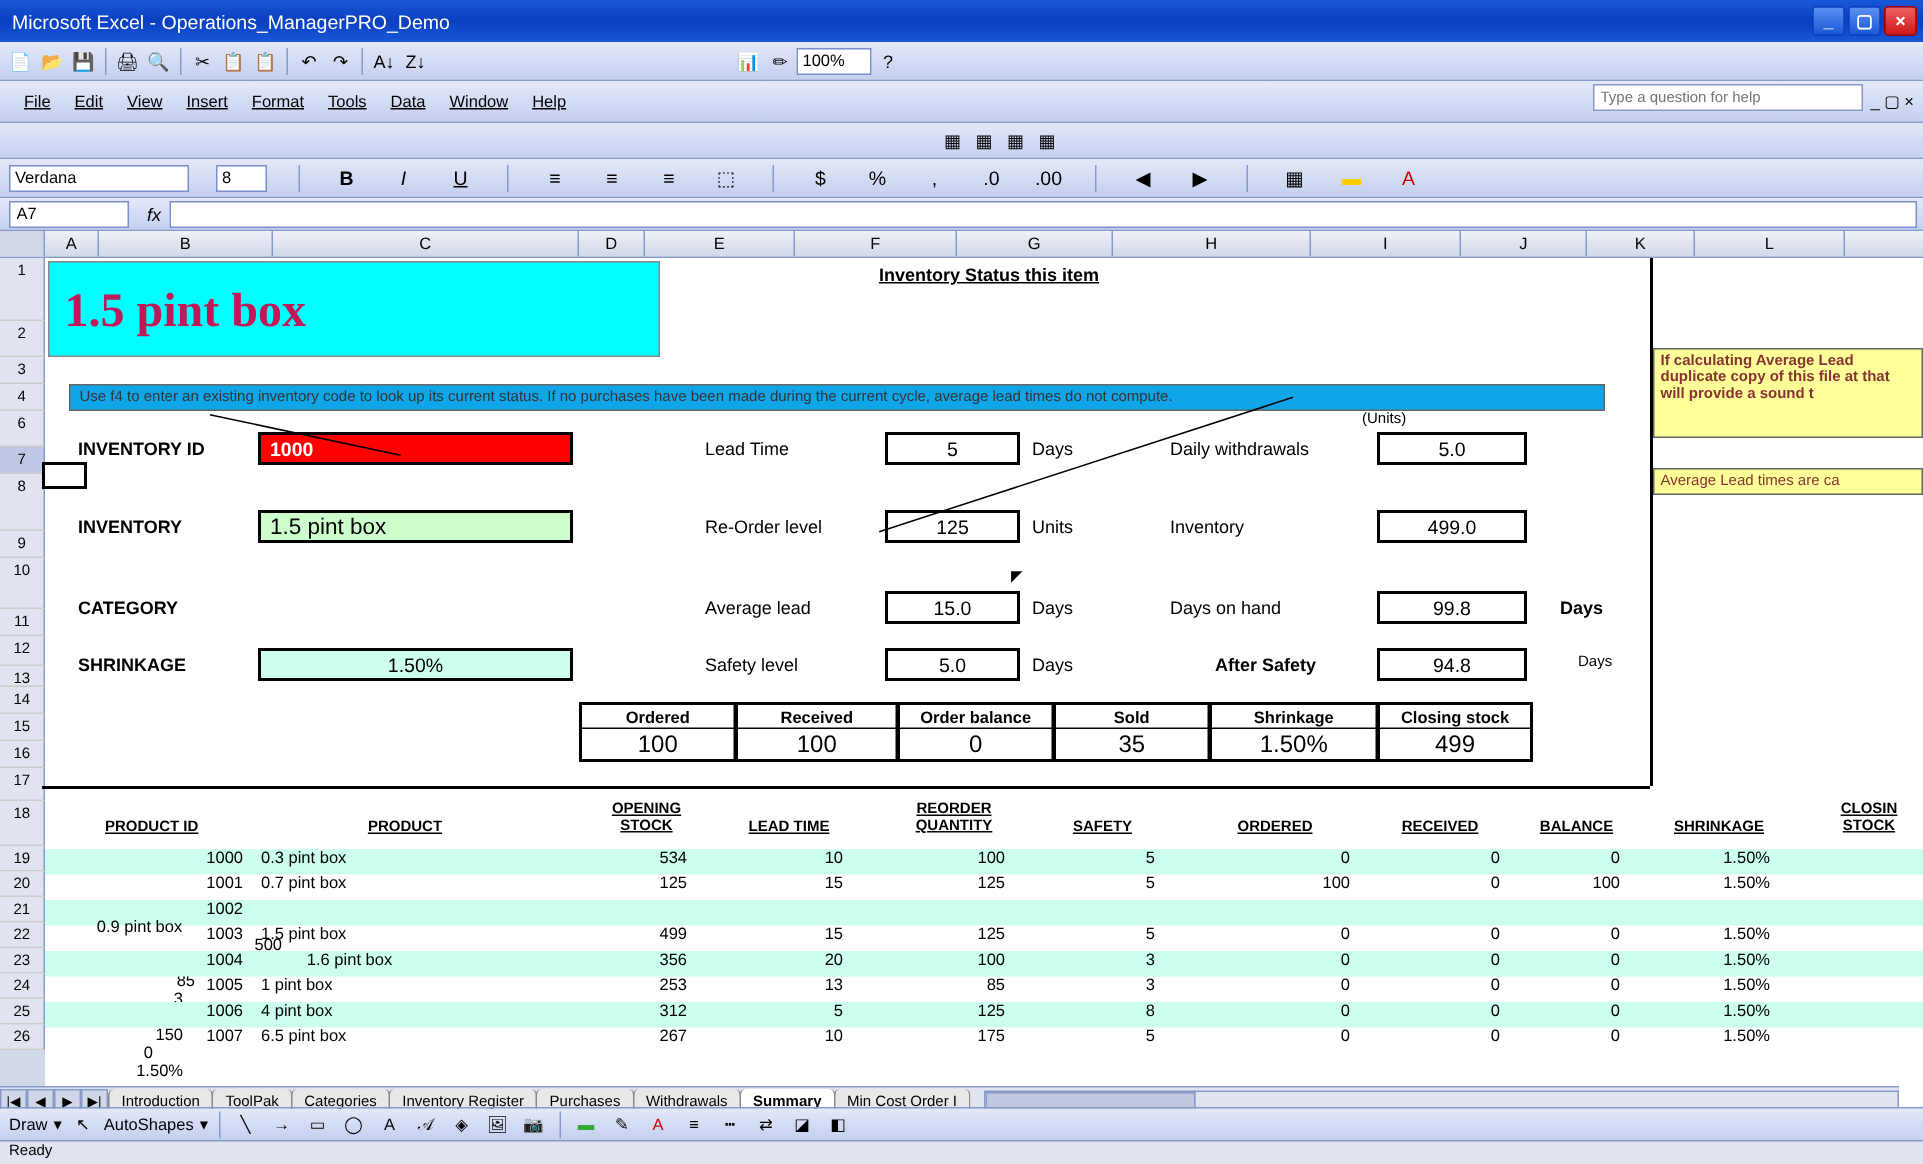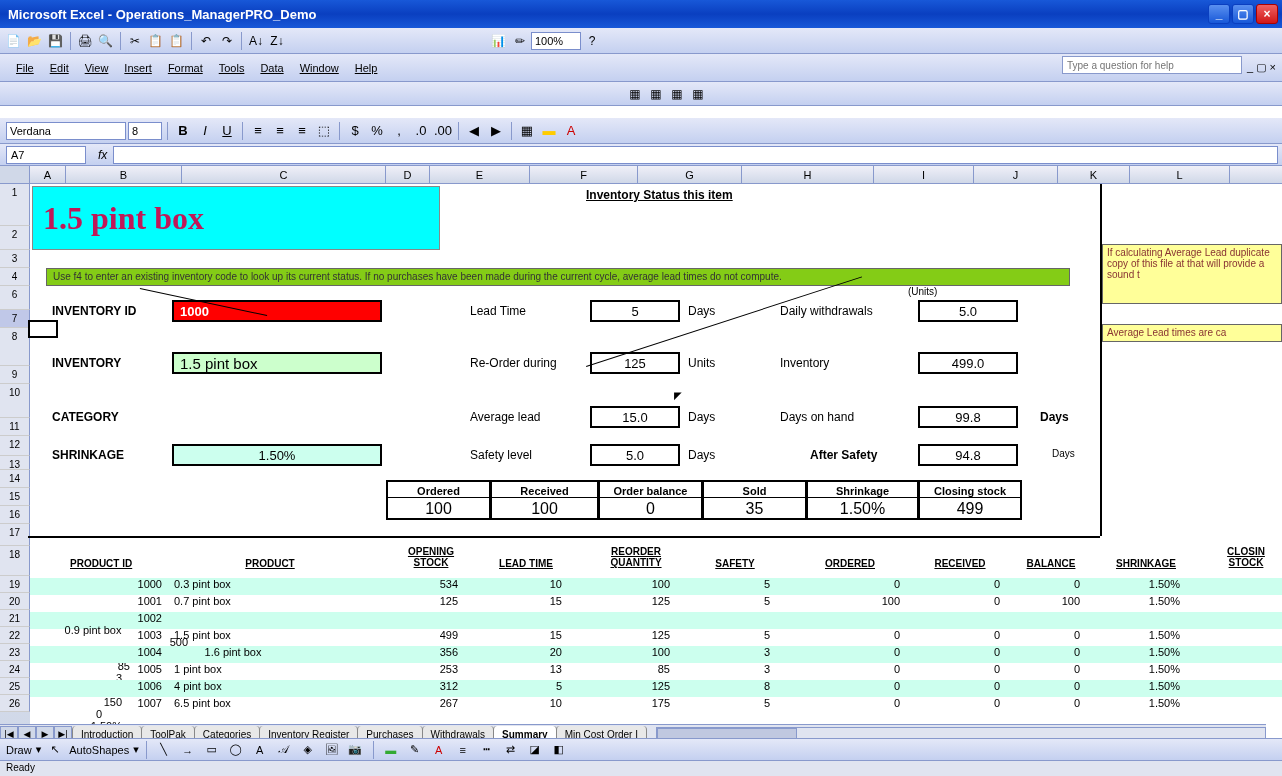--- a/index.html
+++ b/index.html
@@ -1,33 +1,33 @@
 <!DOCTYPE html>
 <html><head>
 <meta charset="utf-8">
 <style>
 * { margin:0; padding:0; box-sizing:border-box; font-family:Tahoma,Arial,sans-serif; }
 body { background:#fff; font-size:11px; overflow:hidden; width:1282px; height:776px; position:relative; }
 
 
 .titlebar { background:linear-gradient(to bottom,#1858d8,#0a3fc0,#1858d8); height:28px; display:flex; align-items:center; color:#fff; padding:0 4px 0 8px; }
-.titlebar .title { font-weight:bold; font-size:13px; flex:1; }
+.titlebar .title { font-weight:normal; font-size:13px; flex:1; }
 .titlebar .winbtn { width:22px; height:20px; background:linear-gradient(to bottom,#5a90f0,#1858d8); border:1px solid #0a3fc0; margin-left:2px; display:flex; align-items:center; justify-content:center; color:#fff; font-weight:bold; font-size:12px; border-radius:3px; }
 .titlebar .winbtn.close { background:linear-gradient(to bottom,#f06060,#d01818); border-color:#a00; }
 
 
 .toolbar-row { background:linear-gradient(to bottom,#e4e8f8,#c4d0f0); border-bottom:1px solid #8899cc; display:flex; align-items:center; padding:2px 4px; height:26px; gap:1px; }
 .tbtn { width:20px; height:20px; border:1px solid transparent; display:inline-flex; align-items:center; justify-content:center; font-size:12px;}
 .tsep { width:1px; height:18px; background:#8899cc; margin:0 3px; }
 .menu-row { background:linear-gradient(to bottom,#e4e8f8,#c4d0f0); border-bottom:1px solid #8899cc; height:28px; display:flex; align-items:center; padding:2px 8px; position:relative;}
 .menu-item { padding:4px 8px; cursor:pointer; text-decoration:underline; color:#000;}
 .question-box { position:absolute; right:40px; top:2px; width:180px; height:18px; border:1px solid #8899cc; background:#fff; font-size:10px; padding:2px 4px; color:#888;}
 
 
-.fmt-row { background:linear-gradient(to bottom,#e4e8f8,#c4d0f0); border-bottom:1px solid #8899cc; height:26px; display:flex; align-items:center; padding:2px 6px; gap:2px;margin-top:12px;}
+.fmt-row { background:linear-gradient(to bottom,#e4e8f8,#c4d0f0); border-bottom:1px solid #8899cc; height:26px; display:flex; align-items:center; padding:2px 6px; gap:18px;}
 .font-sel { width:120px; height:18px; border:1px solid #7a8ecc; background:#fff; font-size:11px; padding:1px 3px;}
 .size-sel { width:34px; height:18px; border:1px solid #7a8ecc; background:#fff; font-size:11px; padding:1px 3px;}
 .fbtn { width:20px; height:20px; display:inline-flex; align-items:center; justify-content:center; font-size:13px;}
 .fbtn.b { font-weight:bold; }
 .fbtn.i { font-style:italic; }
 .fbtn.u { text-decoration:underline; }
 
 
 .formula-row { background:linear-gradient(to bottom,#e4e8f8,#c4d0f0); height:22px; display:flex; align-items:center; border-bottom:1px solid #8899cc; }
 .cellref { width:80px; height:18px; border:1px solid #7a8ecc; background:#fff; margin:0 6px; padding:1px 4px; font-size:11px;}
@@ -45,22 +45,22 @@
 .rh { height:18px; border-bottom:1px solid #ccc; border-right:1px solid #8899cc; text-align:center; font-size:10px; line-height:18px; background:#e0e4f0;}
 .cells { flex:1; position:relative; background:#fff; }
 
 
 .bigtitle { position:absolute; left:2px; top:2px; width:408px; height:64px; background:#00ffff; color:#c01858; font-size:32px; font-weight:bold; font-family:Verdana; display:flex; align-items:center; padding-left:10px; border:1px solid #888;}
 .status-lbl { position:absolute; left:556px; top:4px; font-weight:bold; font-size:12px; text-decoration:underline;}
 .status-box { position:absolute; left:556px; top:24px; width:200px; height:42px; background:#00ffff; border:2px solid #000; display:flex; align-items:center; justify-content:center; }
 .status-box span { color:#c01818; font-weight:bold; font-size:18px; font-style:italic;}
 
 
-.yellow-note { position:absolute; left:16px; top:84px; right:212px; height:18px; background:#84cc16; border:1px solid #666; font-size:10px; padding:2px 6px; color:#333;}
-.yellow-note2 { position:absolute; right:0; top:60px; width:180px; height:60px; background:#ffff99; border:1px solid #666; font-size:10px; padding:2px 4px; color:#833;}
+.yellow-note { position:absolute; left:16px; top:84px; right:212px; height:18px; background:#0ea5e9; border:1px solid #666; font-size:10px; padding:2px 6px; color:#333;}
+.yellow-note2 { position:absolute; right:0; top:60px; width:180px; height:60px; background:#ffff99; border:1px solid #666; font-size:10px; padding:2px 4px; color:#833;font-weight:bold;}
 .yellow-note3 { position:absolute; right:0; top:140px; width:180px; height:18px; background:#ffff99; border:1px solid #666; font-size:10px; padding:2px 4px; color:#833;}
 
 
 .flabel { position:absolute; font-size:12px; font-weight:bold;}
 .fbox { position:absolute; border:2px solid #000; text-align:center; font-size:13px; display:flex; align-items:center; justify-content:center; height:22px; background:#ccffee;}
 .fbox.red { background:#ff0000; color:#fff; font-weight:bold; justify-content:flex-start; padding-left:6px;}
 .fbox.green { background:#ccffcc; justify-content:flex-start; padding-left:6px;}
 .fbox.white { background:#fff; }
 .funit { position:absolute; font-size:12px;}
 
@@ -245,21 +245,21 @@
     <div class="fbox red" style="left:142px;top:116px;width:210px">1000</div>
     <div class="flabel" style="left:22px;top:172px">INVENTORY</div>
     <div class="fbox green" style="left:142px;top:168px;width:210px;font-size:15px">1.5 pint box</div>
     <div class="flabel" style="left:22px;top:226px">CATEGORY</div>
     <div class="flabel" style="left:22px;top:264px">SHRINKAGE</div>
     <div class="fbox" style="left:142px;top:260px;width:210px">1.50%</div>
 
     <div class="flabel" style="left:440px;top:120px;font-weight:normal">Lead Time</div>
     <div class="fbox white" style="left:560px;top:116px;width:90px">5</div>
     <div class="funit" style="left:658px;top:120px">Days</div>
-    <div class="flabel" style="left:440px;top:172px;font-weight:normal">Re-Order during</div>
+    <div class="flabel" style="left:440px;top:172px;font-weight:normal">Re-Order level</div>
     <div class="fbox white" style="left:560px;top:168px;width:90px">125</div>
     <div class="funit" style="left:658px;top:172px">Units</div>
     <div class="flabel" style="left:440px;top:226px;font-weight:normal">Average lead</div>
     <div class="fbox white" style="left:560px;top:222px;width:90px">15.0</div>
     <div style="position:absolute;left:644px;top:206px;font-size:10px">◤</div>
     <div class="funit" style="left:658px;top:226px">Days</div>
     <div class="flabel" style="left:440px;top:264px;font-weight:normal">Safety level</div>
     <div class="fbox white" style="left:560px;top:260px;width:90px">5.0</div>
     <div class="funit" style="left:658px;top:264px">Days</div>
 

